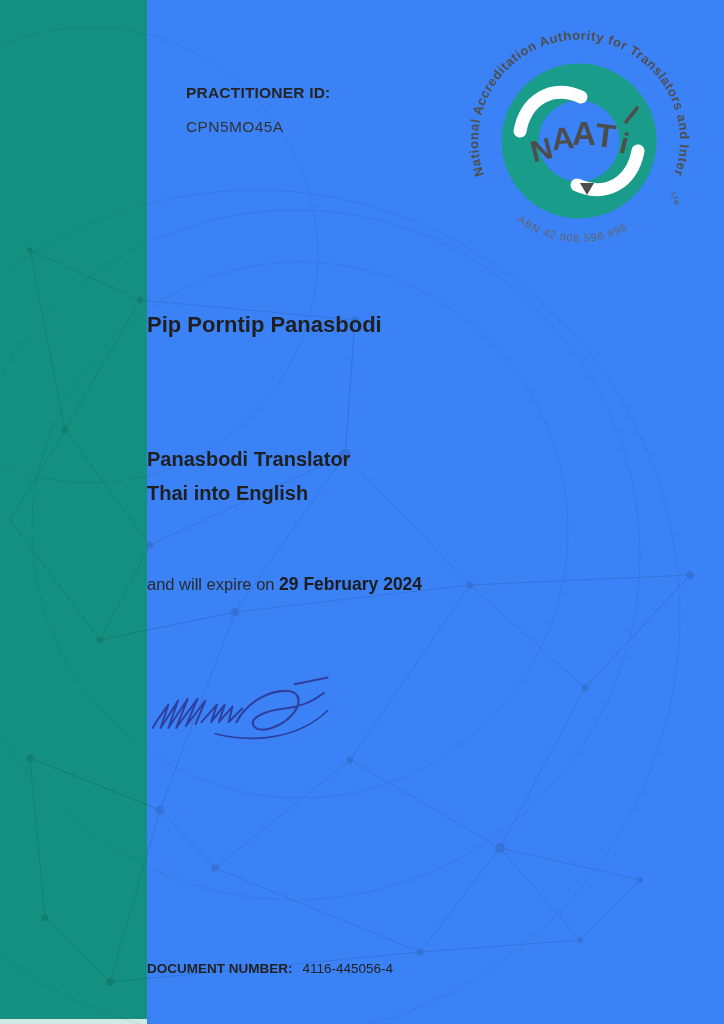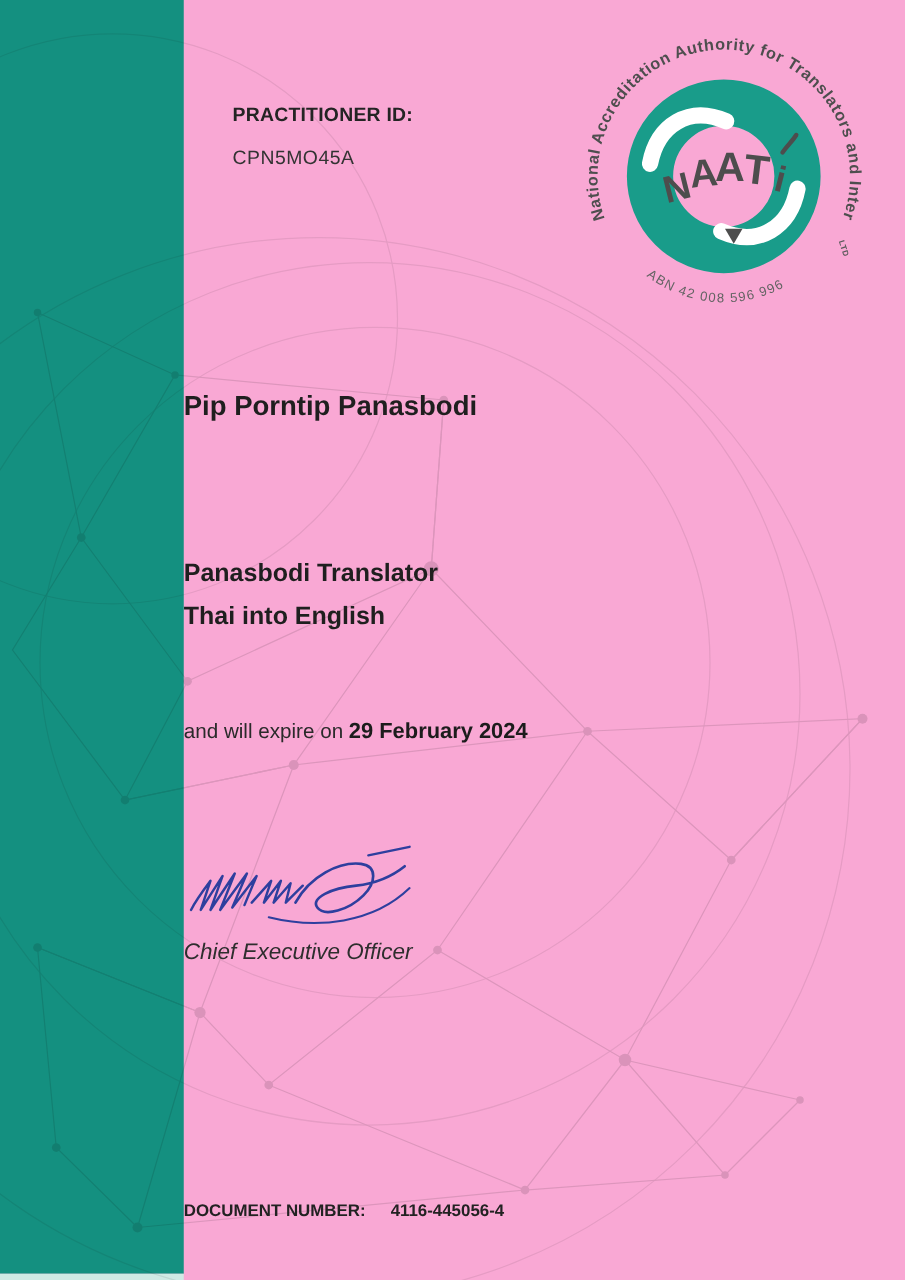--- a/index.html
+++ b/index.html
@@ -1,17 +1,17 @@
 <!DOCTYPE html>
 <html><head>
 <meta charset="utf-8">
 <style>
   html,body{margin:0;padding:0;background:#ffffff;}
   .page{
-    position:relative;width:724px;height:1024px;background:#f9a8d4;overflow:hidden;
+    position:relative;width:724px;height:1024px;background:#3b82f6;overflow:hidden;
     font-family:"Liberation Sans","DejaVu Sans",sans-serif;color:#262626;
   }
   .accent-bar{position:absolute;left:0;top:0;width:147px;height:1019px;background:#149080;z-index:1;}
   .accent-bar-foot{position:absolute;left:0;top:1019px;width:147px;height:5px;background:#cfeae5;z-index:1;}
   .bg-net{position:absolute;left:0;top:0;width:724px;height:1024px;mix-blend-mode:multiply;z-index:2;}
   .layer{position:absolute;left:0;top:0;width:724px;height:1024px;z-index:3;}
 
   .pid-block{position:absolute;left:186px;top:84px;}
   .pid-label{font-weight:bold;font-size:15.5px;color:#242424;letter-spacing:.2px;}
   .pid-value{margin-top:16px;font-size:15.5px;color:#333333;letter-spacing:.4px;}
@@ -23,21 +23,21 @@
   .statement{top:396px;font-size:16.5px;color:#2a2a2a;}
   .credential-title{top:448px;font-size:20px;font-weight:bold;color:#1f1f1f;}
   .credential-language{top:482px;font-size:20px;font-weight:bold;color:#1f1f1f;}
   .valid-line{top:539px;font-size:16.5px;color:#2a2a2a;}
   .expire-line{top:574px;font-size:16.5px;color:#2a2a2a;}
   .valid-line strong,.expire-line strong{font-size:17.5px;color:#1c1c1c;}
   .signature-wrap{top:672px;height:78px;}
   .ceo-title{top:751px;font-size:18px;font-style:italic;color:#2e2e2e;}
   .doc-number{top:961px;font-size:13.5px;color:#222222;}
   .doc-number .lbl{font-weight:bold;}
-  .doc-number .val{margin-left:20px;font-weight:bold;}
+  .doc-number .val{margin-left:10px;font-weight:normal;}
 
   .ring-text{font-weight:bold;font-size:13px;letter-spacing:.6px;fill:#4e4e4e;}
   .ring-suffix{font-weight:bold;font-size:6.5px;fill:#5a5a5a;letter-spacing:.5px;}
   .abn-text{font-size:10.5px;letter-spacing:1.1px;fill:#636363;}
   .naati-letter{font-weight:bold;fill:#4d4d4d;font-family:"Liberation Sans","DejaVu Sans",sans-serif;}
 </style>
 </head>
 <body>
 
 <div class="page">
@@ -138,18 +138,17 @@
         <g fill="none" stroke="#2E3F9E" stroke-linecap="round" stroke-linejoin="round">
           <path stroke-width="2" d="M6,56 C10,48 16,40 22,32 L14,56 L32,28 L22,56 L42,26 L30,56 L52,26 L40,54 L60,28 L50,52"></path>
           <path stroke-width="2" d="M56,50 L72,32 L66,50 L80,32 L74,50 L88,34 L84,50 L98,36"></path>
           <path stroke-width="2.2" d="M92,50 C104,28 128,16 146,18 C160,20 158,34 148,44 C136,56 116,62 110,54 C104,46 122,38 142,36 C160,34 172,28 182,20"></path>
           <path stroke-width="1.7" d="M70,62 C110,72 156,67 186,38"></path>
           <path stroke-width="2" d="M152,11 L186,4"></path>
         </g>
       </svg>
     </div>
 
-    <div class="center-line ceo-title">Chief Executive Officer</div>
 
     <div class="center-line doc-number"><span class="lbl">DOCUMENT NUMBER:</span><span class="val">4116-445056-4</span></div>
 
   </div>
 </div>
 
 </body></html>

